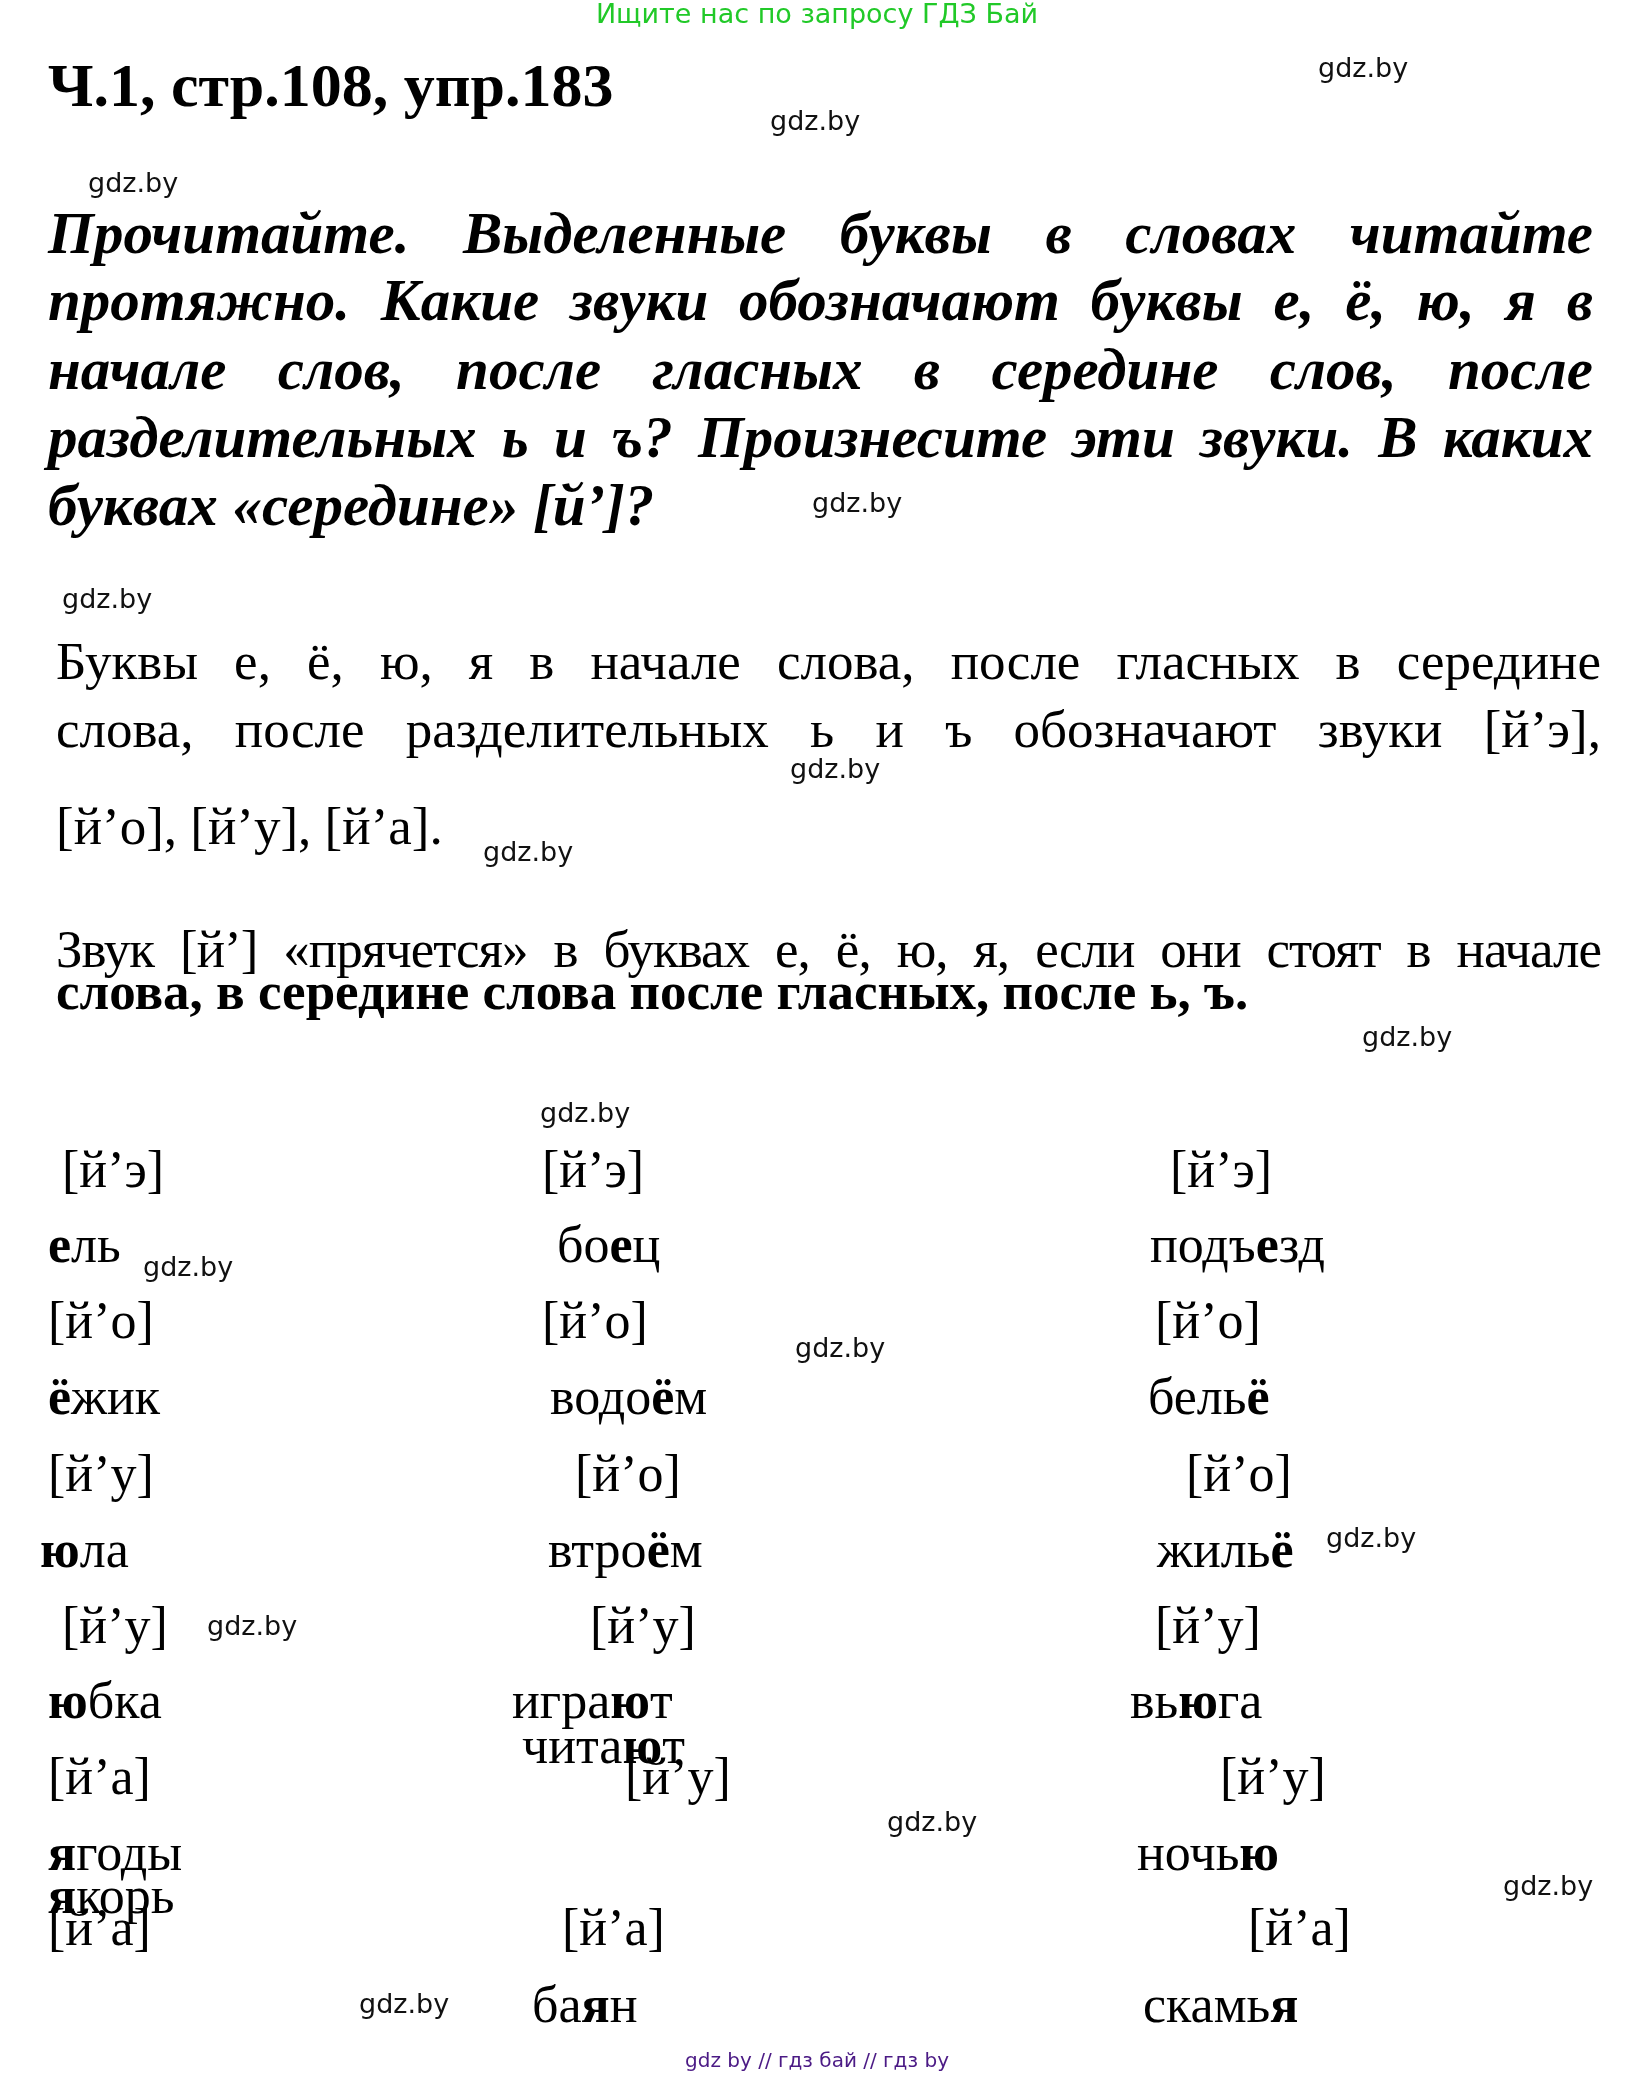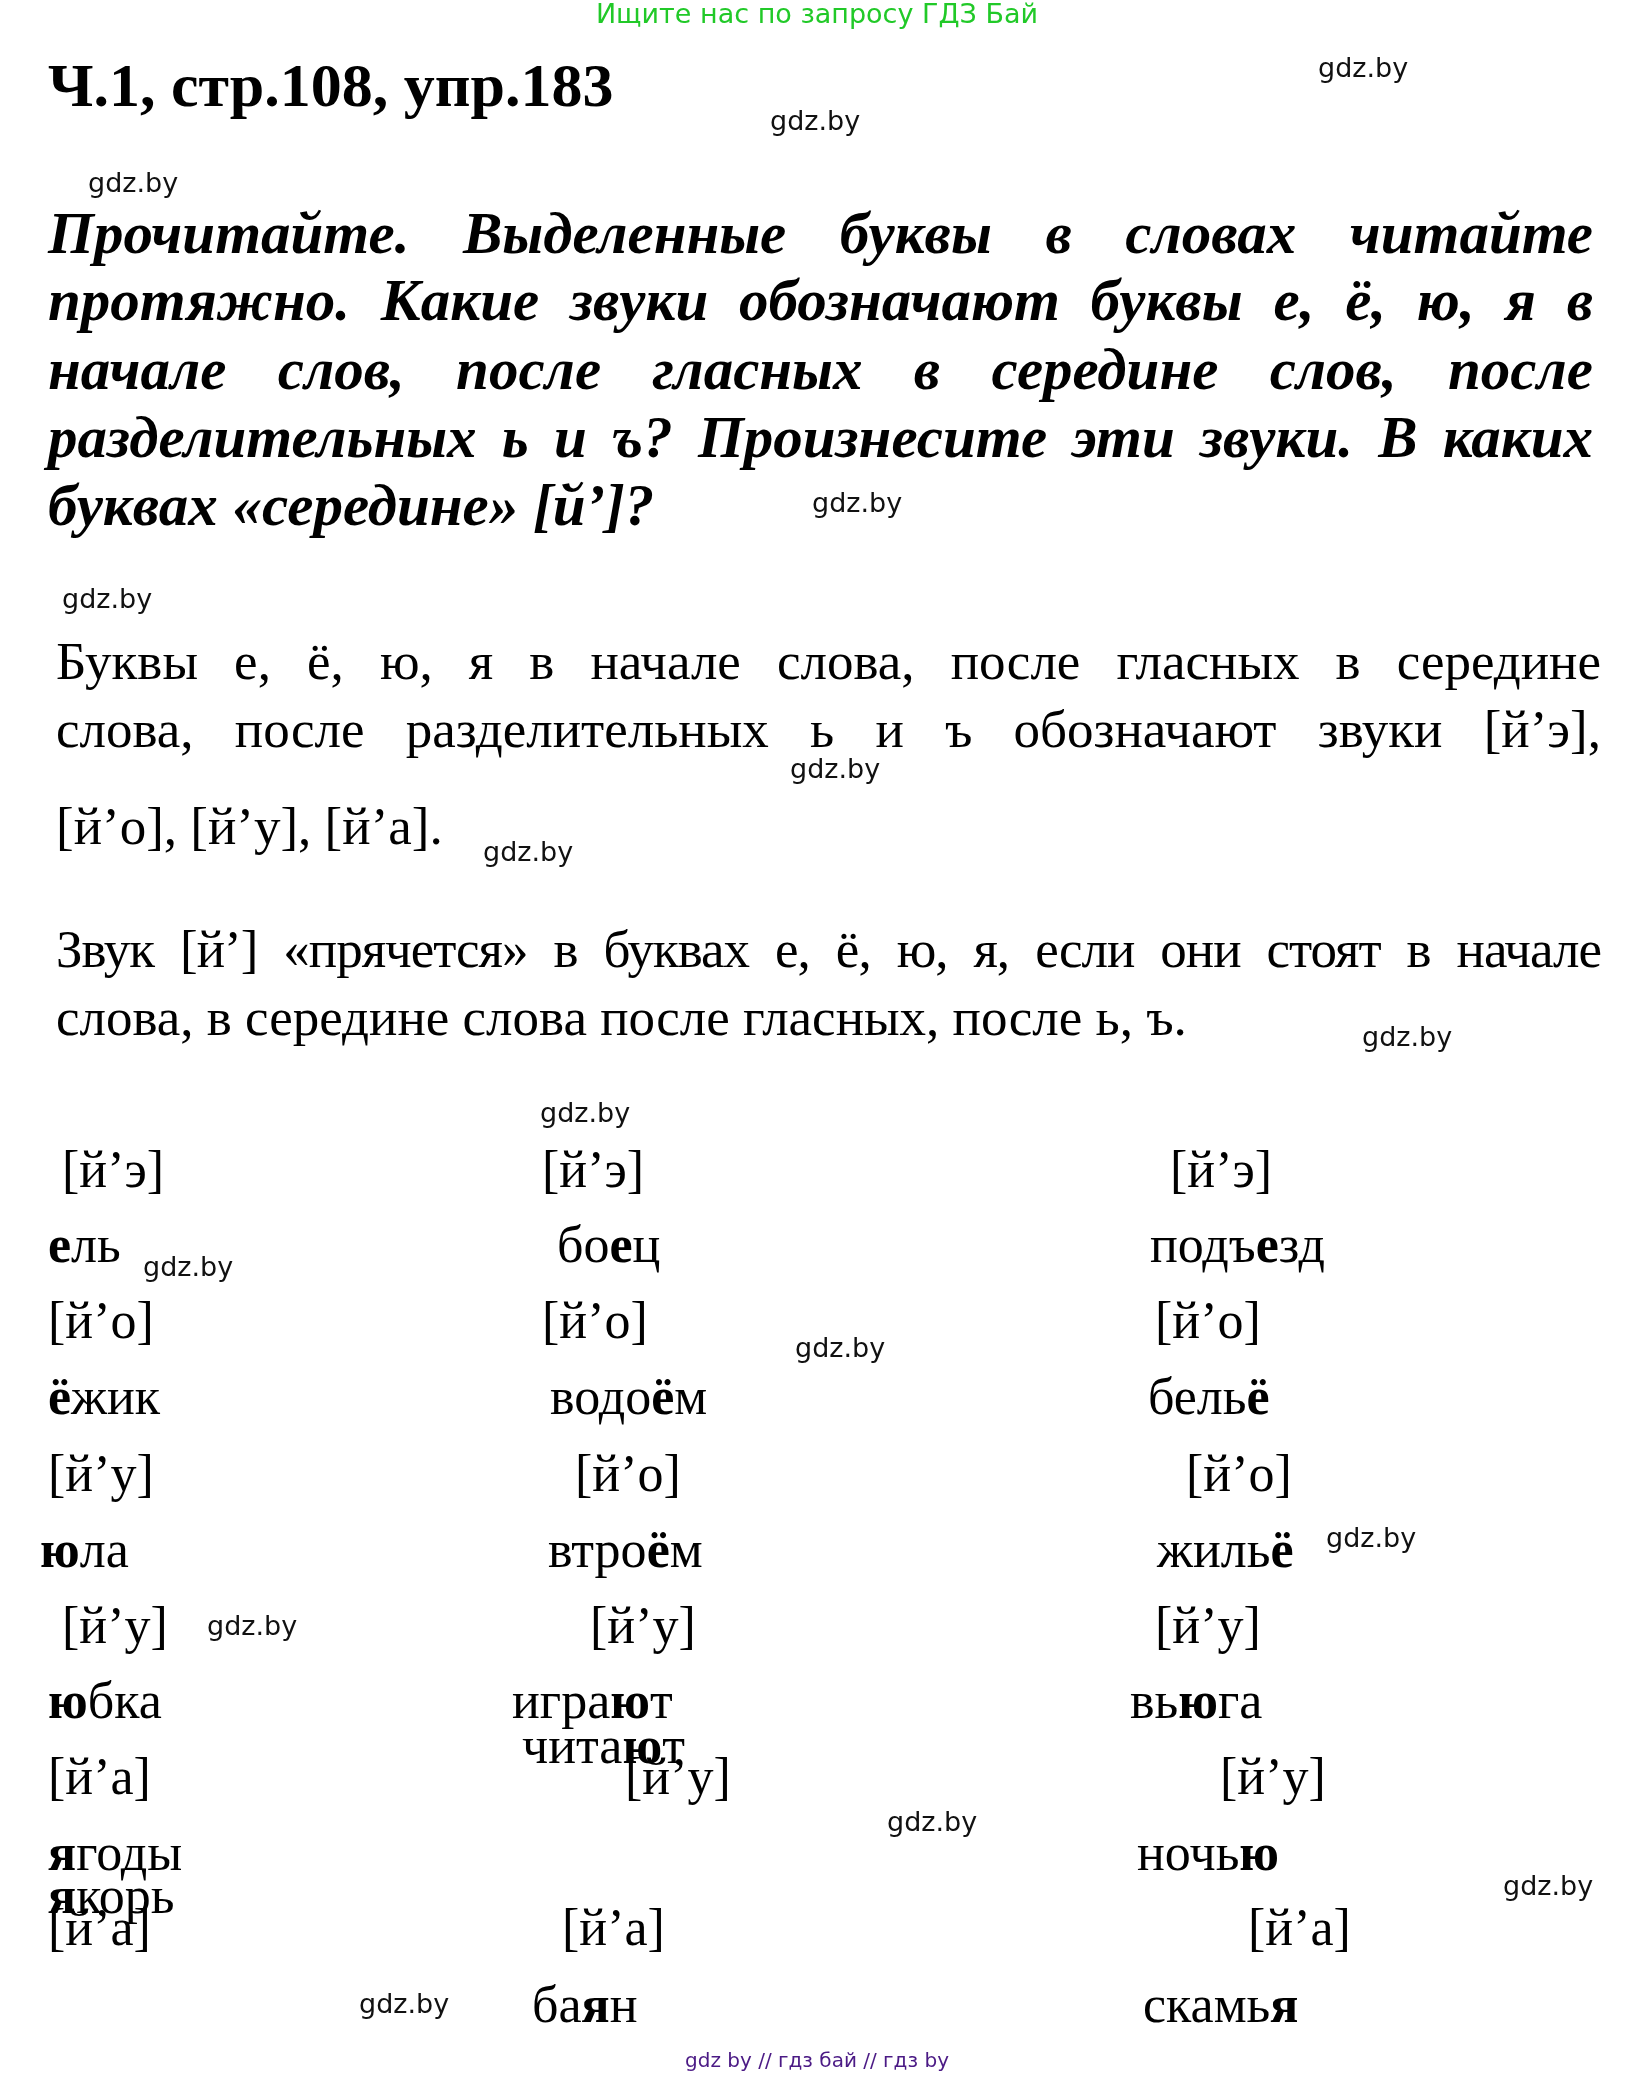--- a/index.html
+++ b/index.html
@@ -30,21 +30,21 @@
 </div>
 
 <div>
   <div class="abs answer" style="top:627px; text-align-last:justify;">Буквы е, ё, ю, я в начале слова, после гласных в середине</div>
   <div class="abs answer" style="top:695px; text-align-last:justify;">слова, после разделительных ь и ъ обозначают звуки [й’э],</div>
   <div class="abs answer" style="top:792px; width:auto;">[й’о], [й’у], [й’а].</div>
 </div>
 
 <div>
   <div class="abs answer" style="top:915px; text-align-last:justify; letter-spacing:-1px;">Звук [й’] «прячется» в буквах е, ё, ю, я, если они стоят в начале</div>
-  <div class="abs answer" style="top:983px; width:auto;">слова, в середине слова после гласных, после ь, ъ.</div>
+  <div class="abs answer" style="top:957px; width:auto;font-weight:bold;">слова, в середине слова после гласных, после ь, ъ.</div>
 </div>
 
 <div>
 
   <div class="abs cell" style="left:62px; top:1140px">[й’э]</div>
   <div class="abs cell word" style="left:48px; top:1215px"><b>е</b><span>ль</span></div>
   <div class="abs cell" style="left:48px; top:1291px">[й’о]</div>
   <div class="abs cell word" style="left:48px; top:1367px"><b>ё</b><span>жик</span></div>
   <div class="abs cell" style="left:48px; top:1444px">[й’у]</div>
   <div class="abs cell word" style="left:40px; top:1520px"><b>ю</b><span>ла</span></div>

